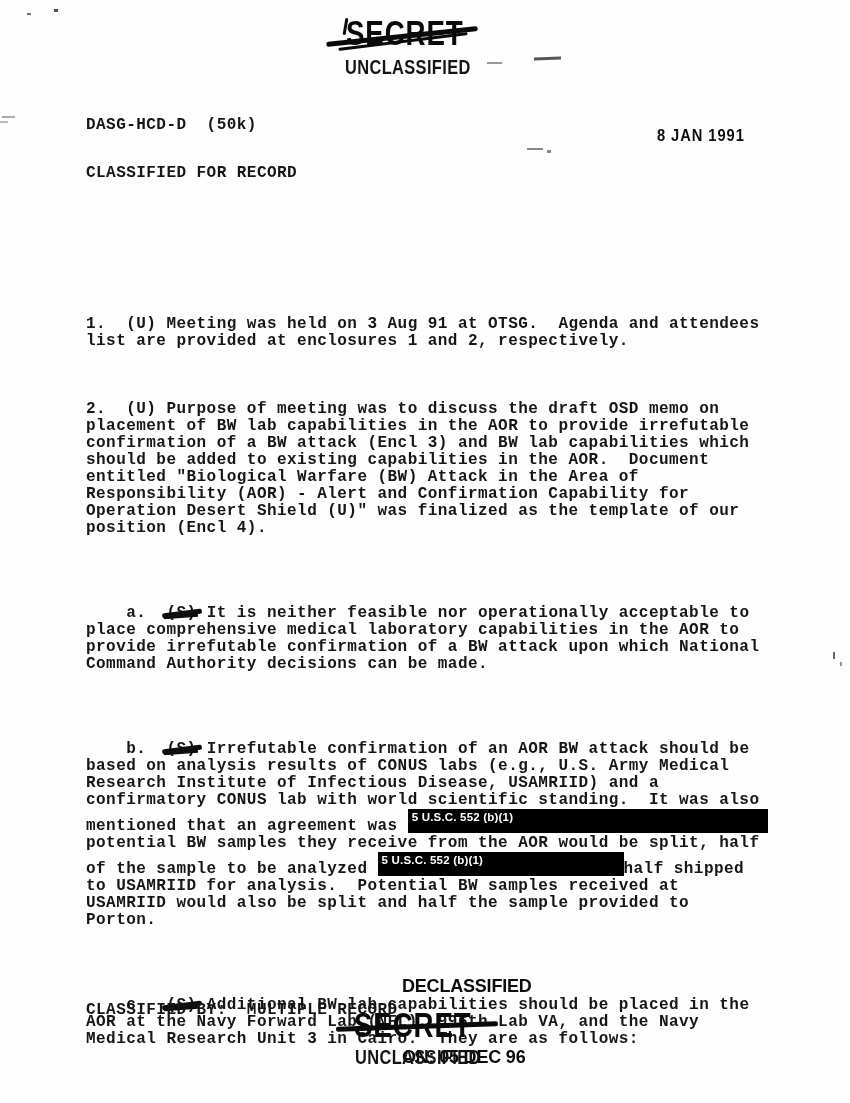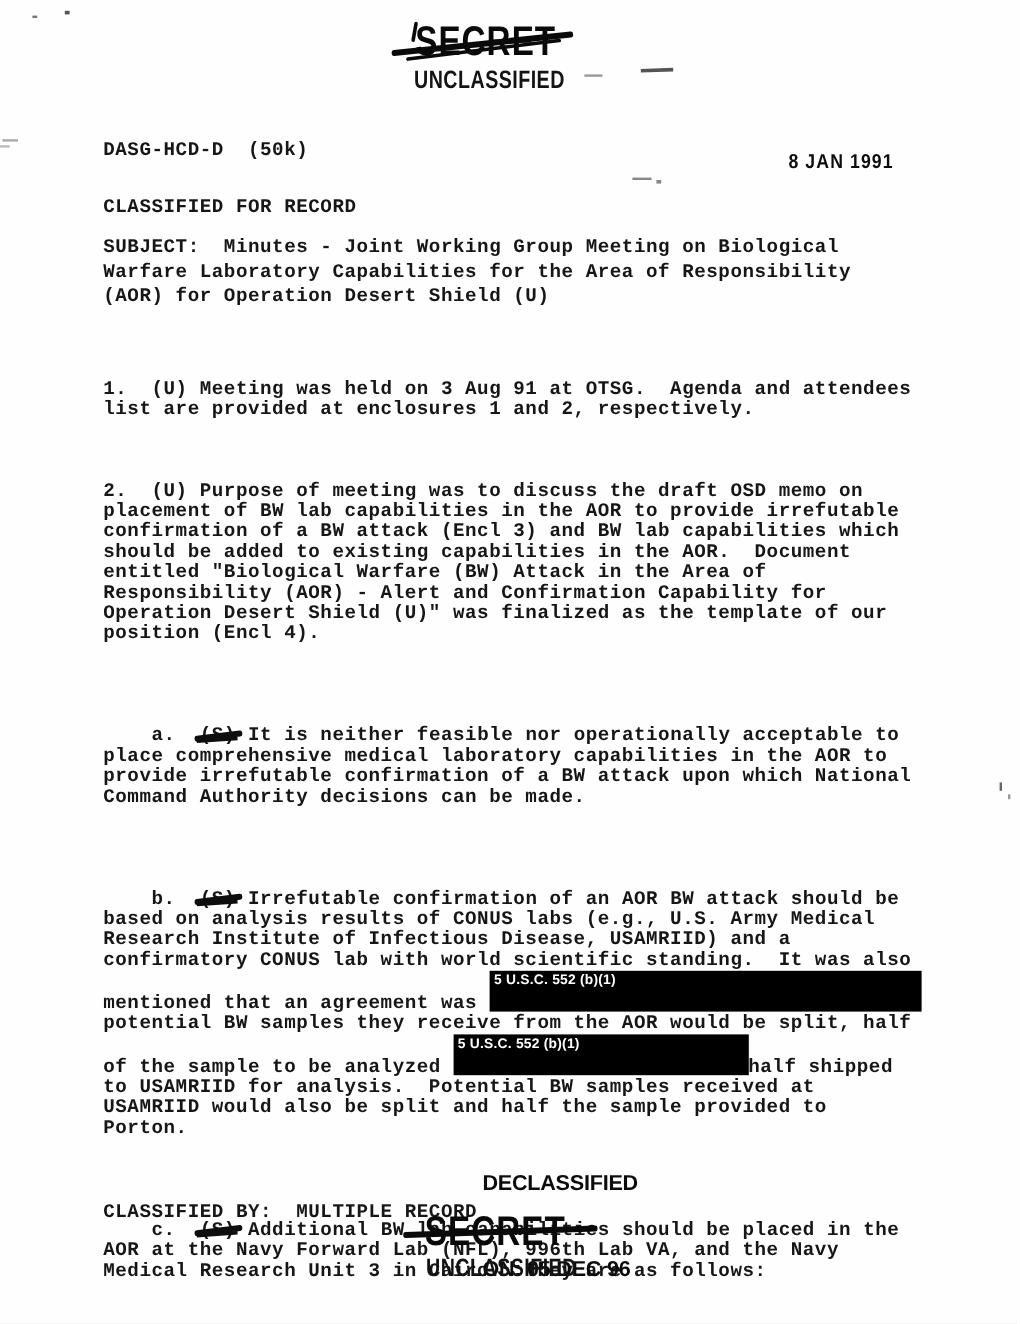--- a/index.html
+++ b/index.html
@@ -53,21 +53,21 @@
     content:"";position:absolute;left:-4px;right:-6px;top:6px;height:4.5px;
     background:#0e0e0e;transform:rotate(-7deg);border-radius:2px;
   }
   .struck::before{
     content:"";position:absolute;left:-2px;right:-2px;top:10px;height:3px;
     background:#0e0e0e;transform:rotate(-4deg);
   }
 
   
   .redact{
-    display:inline-block;background:#000;color:#fff;height:34px;line-height:16px;
+    display:inline-block;background:#000;color:#fff;height:24px;line-height:16px;
     font-family:"Liberation Sans","DejaVu Sans",sans-serif;font-weight:600;
     font-size:11.5px;letter-spacing:0.2px;vertical-align:-3px;
     padding-left:4px;box-sizing:border-box;overflow:hidden;white-space:nowrap;
   }
   .redact-1{width:360px;}
   .redact-2{width:246px;}
 
   .footer-block{left:86px;top:938px;line-height:22.5px;}
   .declass-stamp{
     left:402px;top:928px;font-size:18px;line-height:23.5px;
@@ -89,23 +89,20 @@
   <div class="strike-bar sb-top-2"></div>
   <div class="strike-bar sb-top-tick"></div>
   <div class="abs unclass-top">
     <span class="unclass-word">UNCLASSIFIED</span>
   </div>
 
   <div class="abs mono office">DASG-HCD-D  (50k)</div>
   <div class="abs sans datestamp">8 JAN 1991</div>
   <div class="abs mono memo">CLASSIFIED FOR RECORD</div>
 
-  <div class="abs mono subject">SUBJECT:  Minutes - Joint Working Group Meeting on Biological
-Warfare Laboratory Capabilities for the Area of Responsibility
-(AOR) for Operation Desert Shield (U)</div>
 
   <div class="abs mono body-col">
     <p>1.  (U) Meeting was held on 3 Aug 91 at OTSG.  Agenda and attendees
 list are provided at enclosures 1 and 2, respectively.</p>
     <p>2.  (U) Purpose of meeting was to discuss the draft OSD memo on
 placement of BW lab capabilities in the AOR to provide irrefutable
 confirmation of a BW attack (Encl 3) and BW lab capabilities which
 should be added to existing capabilities in the AOR.  Document
 entitled "Biological Warfare (BW) Attack in the Area of
 Responsibility (AOR) - Alert and Confirmation Capability for

